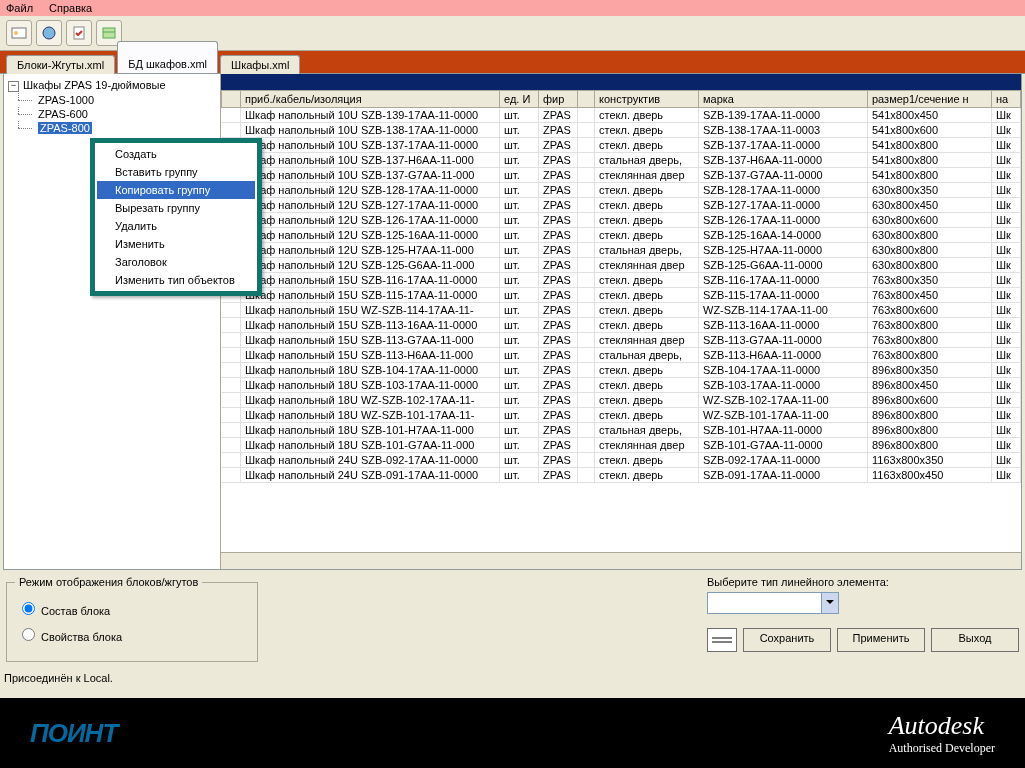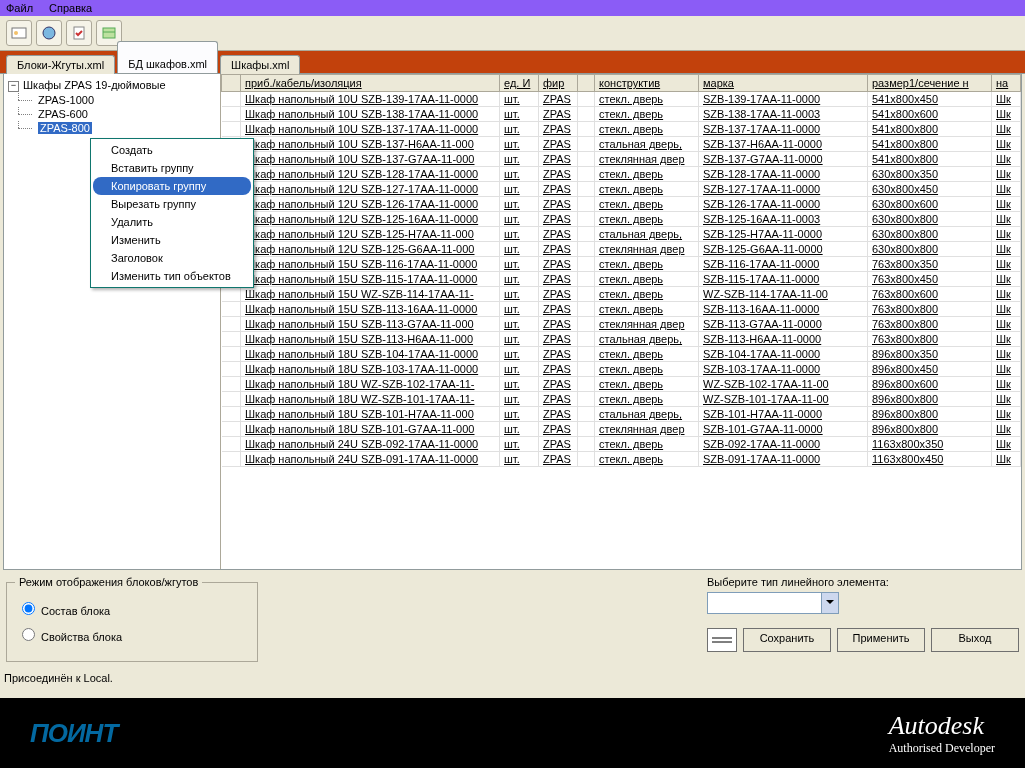--- a/index.html
+++ b/index.html
@@ -1,41 +1,41 @@
 <!DOCTYPE html>
 <html><head>
 <meta charset="utf-8">
 <style>
   html,body{margin:0;padding:0;font-family:Tahoma,Arial,sans-serif;font-size:11px;color:#000;background:#000;}
   .window{width:1025px;height:768px;background:#ece9d8;position:relative;overflow:hidden;}
-  .menubar{background:#8b5cf6;padding:2px 6px;display:flex;gap:16px;}
+  .menubar{background:#fca5a5;padding:2px 6px;display:flex;gap:16px;}
   .menubar span{cursor:default;}
   .toolbar{background:#ece9d8;padding:4px 6px;border-bottom:1px solid #aca899;display:flex;gap:4px;}
   .tbbtn{width:24px;height:24px;border:1px solid #aca899;background:#f5f3e8;border-radius:3px;display:flex;align-items:center;justify-content:center;}
   .tbbtn svg{width:16px;height:16px;}
   .tabs{display:flex;align-items:flex-end;padding:0 6px;background:#c2410c;border-bottom:1px solid #919b9c;height:22px;}
   .tab{padding:3px 10px;border:1px solid #919b9c;border-bottom:none;background:#ece9d8;margin-right:2px;border-radius:3px 3px 0 0;position:relative;top:1px;}
   .tab.active{background:#fcfcfe;top:0;padding-top:16px;z-index:2;}
   .content{display:flex;height:495px;background:#fff;border:1px solid #919b9c;border-top:none;margin:0 3px;}
   .tree{width:212px;background:#fff;border-right:1px solid #aca899;padding:4px 2px;overflow:hidden;flex:none;}
   .treerow{white-space:nowrap;padding:1px 2px;}
   .treerow .bx{display:inline-block;width:9px;height:9px;border:1px solid #808080;text-align:center;line-height:7px;font-size:9px;margin-right:4px;vertical-align:middle;}
   .treerow.sel span.lbl{background:#316ac5;color:#fff;padding:0 2px;}
   .treerow.child{padding-left:32px;position:relative;}
   .treerow.child::before{content:"";position:absolute;left:12px;top:0;bottom:50%;border-left:1px dotted #808080;}
   .treerow.child::after{content:"";position:absolute;left:12px;top:50%;width:14px;border-top:1px dotted #808080;}
-  .gridwrap{flex:1;overflow:hidden;display:flex;flex-direction:row;text-decoration:underline;}
+  .gridwrap{flex:1;overflow:hidden;display:flex;flex-direction:column;}
   .gridtitle{background:#0a246a;color:#fff;height:16px;}
   .grid{flex:1;overflow:auto;}
   table.g{border-collapse:collapse;width:100%;font-size:11px;}
   table.g th{background:#ece9d8;border:1px solid #aca899;font-weight:normal;text-align:left;padding:2px 4px;position:sticky;top:0;white-space:nowrap;}
   table.g td{border-bottom:1px solid #e0e0e0;border-right:1px solid #e0e0e0;padding:1px 4px;white-space:nowrap;}
-  .ctxmenu{position:absolute;left:90px;top:138px;background:#fff;border:1px solid #0f766e;box-shadow:2px 2px 3px rgba(0,0,0,0.3);padding:2px;z-index:100;width:158px;}
+  .ctxmenu{position:absolute;left:90px;top:138px;background:#fff;border:5px solid #0f766e;box-shadow:2px 2px 3px rgba(0,0,0,0.3);padding:2px;z-index:100;width:158px;}
   .ctxmenu div{padding:3px 18px 3px 18px;white-space:nowrap;}
-  .ctxmenu div.sel{background:#316ac5;color:#fff;border-radius:8px;}
+  .ctxmenu div.sel{background:#316ac5;color:#fff;}
   .bottom{padding:6px;display:flex;gap:20px;}
   .groupbox{border:1px solid #aca899;padding:8px 10px 10px;position:relative;margin-top:6px;}
   .groupbox .gtitle{position:absolute;top:-7px;left:8px;background:#ece9d8;padding:0 4px;}
   .radio{margin:8px 0;}
   .rightpanel{margin-left:auto;text-align:left;}
   .combo{width:130px;height:20px;border:1px solid #7f9db9;background:#fff;display:inline-block;vertical-align:middle;position:relative;margin-top:4px;}
   .combo::after{content:"";position:absolute;right:0;top:0;width:16px;height:100%;background:#cdd8ee;border-left:1px solid #7f9db9;}
   .combo::before{content:"";position:absolute;right:4px;top:7px;border:4px solid transparent;border-top-color:#000;z-index:1;}
   .btns{margin-top:14px;display:flex;gap:6px;}
   .btn{border:1px solid #707070;background:#ece9d8;padding:3px 14px;min-width:58px;text-align:center;}
@@ -204,21 +204,21 @@
                 <td>630x800x600</td>
                 <td>Шк</td>
               </tr>
               <tr>
                 <td></td>
                 <td>Шкаф напольный 12U SZB-125-16AA-11-0000</td>
                 <td>шт.</td>
                 <td>ZPAS</td>
                 <td></td>
                 <td>стекл. дверь</td>
-                <td>SZB-125-16AA-11-0003</td>
+                <td>SZB-125-16AA-14-0000</td>
                 <td>630x800x800</td>
                 <td>Шк</td>
               </tr>
               <tr>
                 <td></td>
                 <td>Шкаф напольный 12U SZB-125-H7AA-11-000</td>
                 <td>шт.</td>
                 <td>ZPAS</td>
                 <td></td>
                 <td>стальная дверь,</td>

